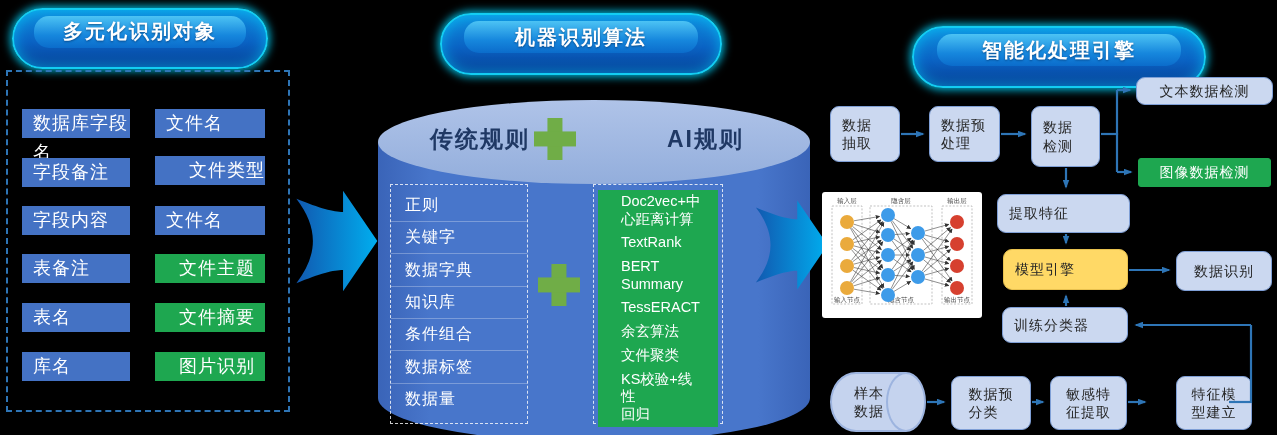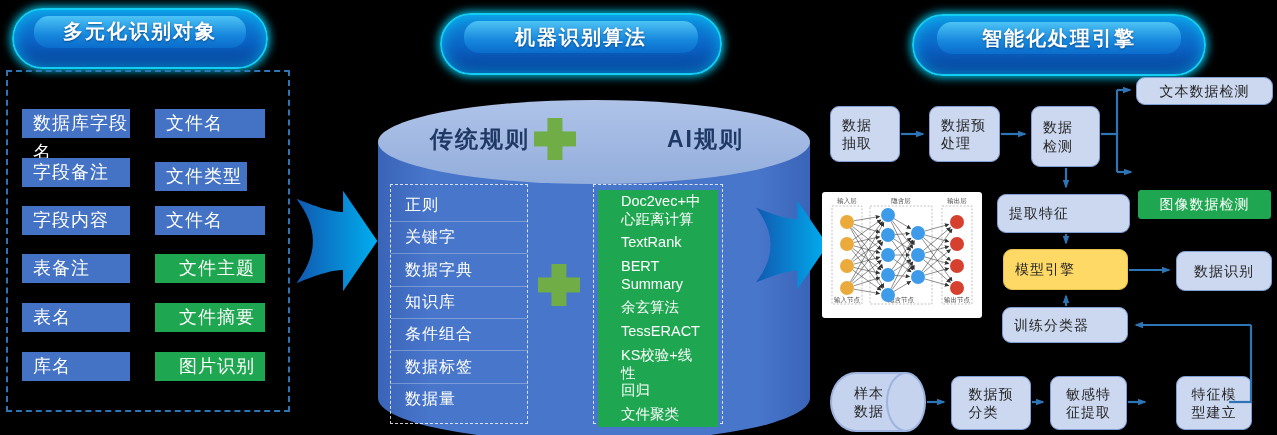--- a/index.html
+++ b/index.html
@@ -80,21 +80,21 @@
 
   
   .fnode{
     position:absolute;box-sizing:border-box;
     background:#CBD8F0;border:1.5px solid #7F9FD6;border-radius:9px;
     color:#262626;font-size:14px;line-height:1.3;letter-spacing:1px;
     display:flex;align-items:center;white-space:pre-line;
     padding-left:11px;
   }
   .fnode.center{justify-content:center;padding-left:0;}
-  .fnode.green{background:#1EA750;border-color:#1EA750;color:#fff;border-radius:3px;margin-top:32px;}
+  .fnode.green{background:#1EA750;border-color:#1EA750;color:#fff;border-radius:3px;}
   .fnode.yellow{background:#FFD966;border-color:#E8C14F;}
   .hcyl{position:absolute;}
   .hcyl-body{
     position:absolute;left:0;top:0;bottom:0;right:20px;
     background:#C5D3EE;border:2px solid #9DB4DF;
     border-radius:26px 0 0 26px / 30px 0 0 30px;box-sizing:border-box;
   }
   .hcyl-cap{
     position:absolute;right:0;top:0;bottom:0;width:40px;border-radius:50%;
     background:#C5D3EE;border:2px solid #9DB4DF;box-sizing:border-box;
@@ -115,21 +115,21 @@
 
 <div class="pill" style="left:12px;top:8px;width:252px;height:57px;">
   <div class="pill-inner">多元化识别对象</div>
 </div>
 
 <div class="dashed-frame" style="left:6px;top:70px;width:280px;height:338px;"></div>
 
 <div class="lbox" style="left:22px;top:109px;width:108px;">数据库字段名</div>
 <div class="lbox" style="left:155px;top:109px;width:110px;">文件名</div>
 <div class="lbox" style="left:22px;top:158px;width:108px;">字段备注</div>
-<div class="lbox" style="left:155px;top:162px;width:92px;">文件类型</div>
+<div class="lbox" style="left:155px;top:156px;width:110px;text-align:right;">文件类型</div>
 <div class="lbox" style="left:22px;top:206px;width:108px;">字段内容</div>
 <div class="lbox" style="left:155px;top:206px;width:110px;">文件名</div>
 <div class="lbox" style="left:22px;top:254px;width:108px;">表备注</div>
 <div class="lbox green" style="left:155px;top:254px;width:110px;">文件主题</div>
 <div class="lbox" style="left:22px;top:303px;width:108px;">表名</div>
 <div class="lbox green" style="left:155px;top:303px;width:110px;">文件摘要</div>
 <div class="lbox" style="left:22px;top:352px;width:108px;">库名</div>
 <div class="lbox green" style="left:155px;top:352px;width:110px;">图片识别</div>
 
 <svg class="bigarrow" style="left:292px;top:182px;" width="88" height="118" viewBox="0 0 100 120">
@@ -164,39 +164,39 @@
   </div>
 
   <div class="plus" style="left:160px;top:164px;width:42px;height:42px;"></div>
 
   <div class="ai-list">
     <div class="gbox">Doc2vec+中
 心距离计算</div>
     <div class="gbox">TextRank</div>
     <div class="gbox">BERT
 Summary</div>
+    <div class="gbox">TessERACT</div>
     <div class="gbox">余玄算法</div>
-    <div class="gbox">TessERACT</div>
+    <div class="gbox">文件聚类</div>
     <div class="gbox">KS校验+线性
 回归</div>
-    <div class="gbox">文件聚类</div>
   </div>
 </div>
 
 <svg class="bigarrow" style="left:752px;top:192px;" width="78" height="106" viewBox="0 0 100 120">
   <defs>
     <linearGradient id="ag2" x1="0" y1="0" x2="1" y2="0">
       <stop offset="0" stop-color="#1159B0"></stop>
         <stop offset="1" stop-color="#00AEEF"></stop>
     </linearGradient>
   </defs>
   <path d="M5,12 C30,45 30,75 5,108 C32,97 47,93 58,93 L58,117 L97,60 L58,3 L58,27 C47,27 32,23 5,12 Z" fill="url(#ag2)"></path>
 </svg>
 
-<div class="pill" style="left:912px;top:14px;width:290px;height:58px;">
+<div class="pill" style="left:912px;top:26px;width:290px;height:58px;">
   <div class="pill-inner">智能化处理引擎</div>
 </div>
 
 <div class="fnode" style="left:830px;top:106px;width:70px;height:56px;">数据
 抽取</div>
 <div class="fnode" style="left:929px;top:106px;width:71px;height:56px;">数据预
 处理</div>
 <div class="fnode" style="left:1031px;top:106px;width:69px;height:61px;">数据
 检测</div>
 <div class="fnode center" style="left:1136px;top:77px;width:137px;height:28px;">文本数据检测</div>

